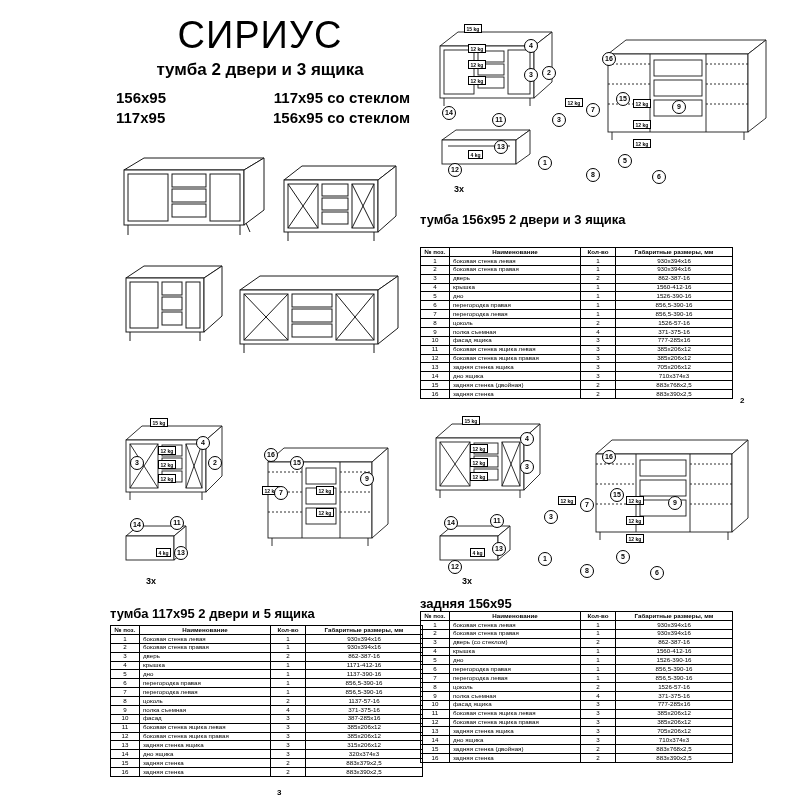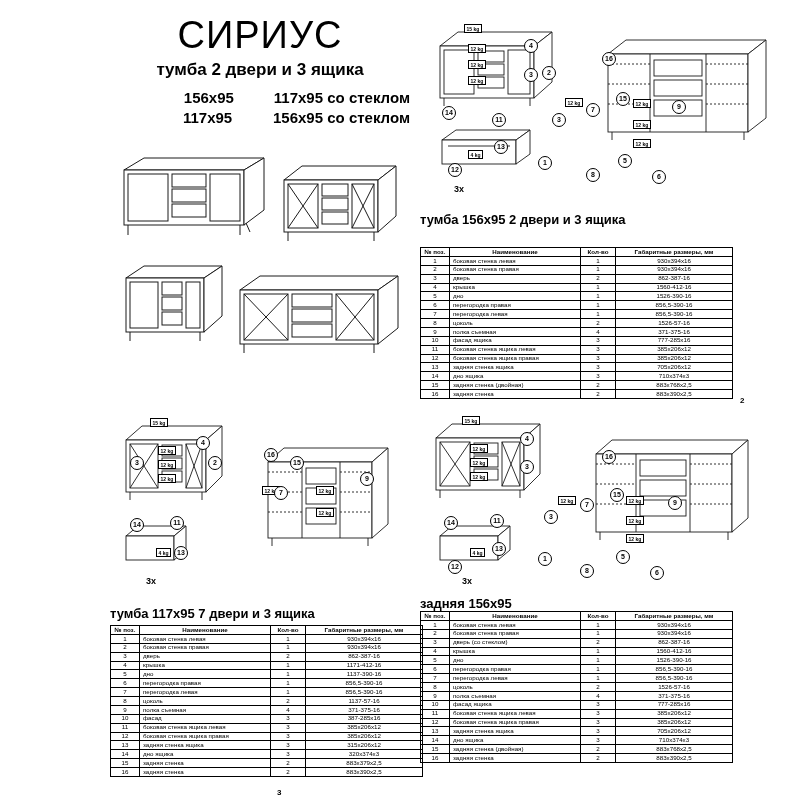--- a/index.html
+++ b/index.html
@@ -14,21 +14,21 @@
   .page{position:absolute;inset:0;}
 
   
   .title-block{position:absolute;left:110px;top:16px;width:300px;text-align:center;}
   .main-title{
     font-size:38px;font-weight:normal;letter-spacing:1px;line-height:1;
     margin:0 0 6px 0;
   }
   .sub-title{font-size:17px;font-weight:bold;margin:0 0 8px 0;}
   .variants{font-size:15px;font-weight:bold;line-height:1.35;}
-  .variants .row{display:flex;justify-content:flex-end;gap:18px;padding-left:6px;}
+  .variants .row{display:flex;justify-content:space-between;gap:18px;padding-left:6px;}
   .variants .c1{width:72px;text-align:left;}
   .variants .c2{text-align:left;}
 
   
   .drawing{position:absolute;}
 
   
   .sect-title{font-size:13px;font-weight:bold;}
 
   
@@ -468,21 +468,21 @@
     <div class="balloon" style="left:248px;top:92px;">9</div>
     <div class="balloon" style="left:124px;top:106px;">3</div>
     <div class="balloon" style="left:118px;top:148px;">1</div>
     <div class="balloon" style="left:160px;top:160px;">8</div>
     <div class="balloon" style="left:196px;top:146px;">5</div>
     <div class="balloon" style="left:230px;top:162px;">6</div>
     <div class="x3" style="left:42px;top:172px;">3x</div>
   </div>
 
   <div class="tbl-wrap" style="left:110px;top:606px;">
-    <div class="sect-title" style="margin-bottom:4px;">тумба 117x95 7 двери и 3 ящика</div>
+    <div class="sect-title" style="margin-bottom:4px;">тумба 117x95 2 двери и 5 ящика</div>
     <table class="parts-table">
       <thead>
         <tr>
           <th style="width:24px;">№ поз.</th>
           <th style="width:126px;">Наименование</th>
           <th style="width:30px;">Кол-во</th>
           <th style="width:112px;">Габаритные размеры, мм</th>
         </tr>
       </thead>
       <tbody>

